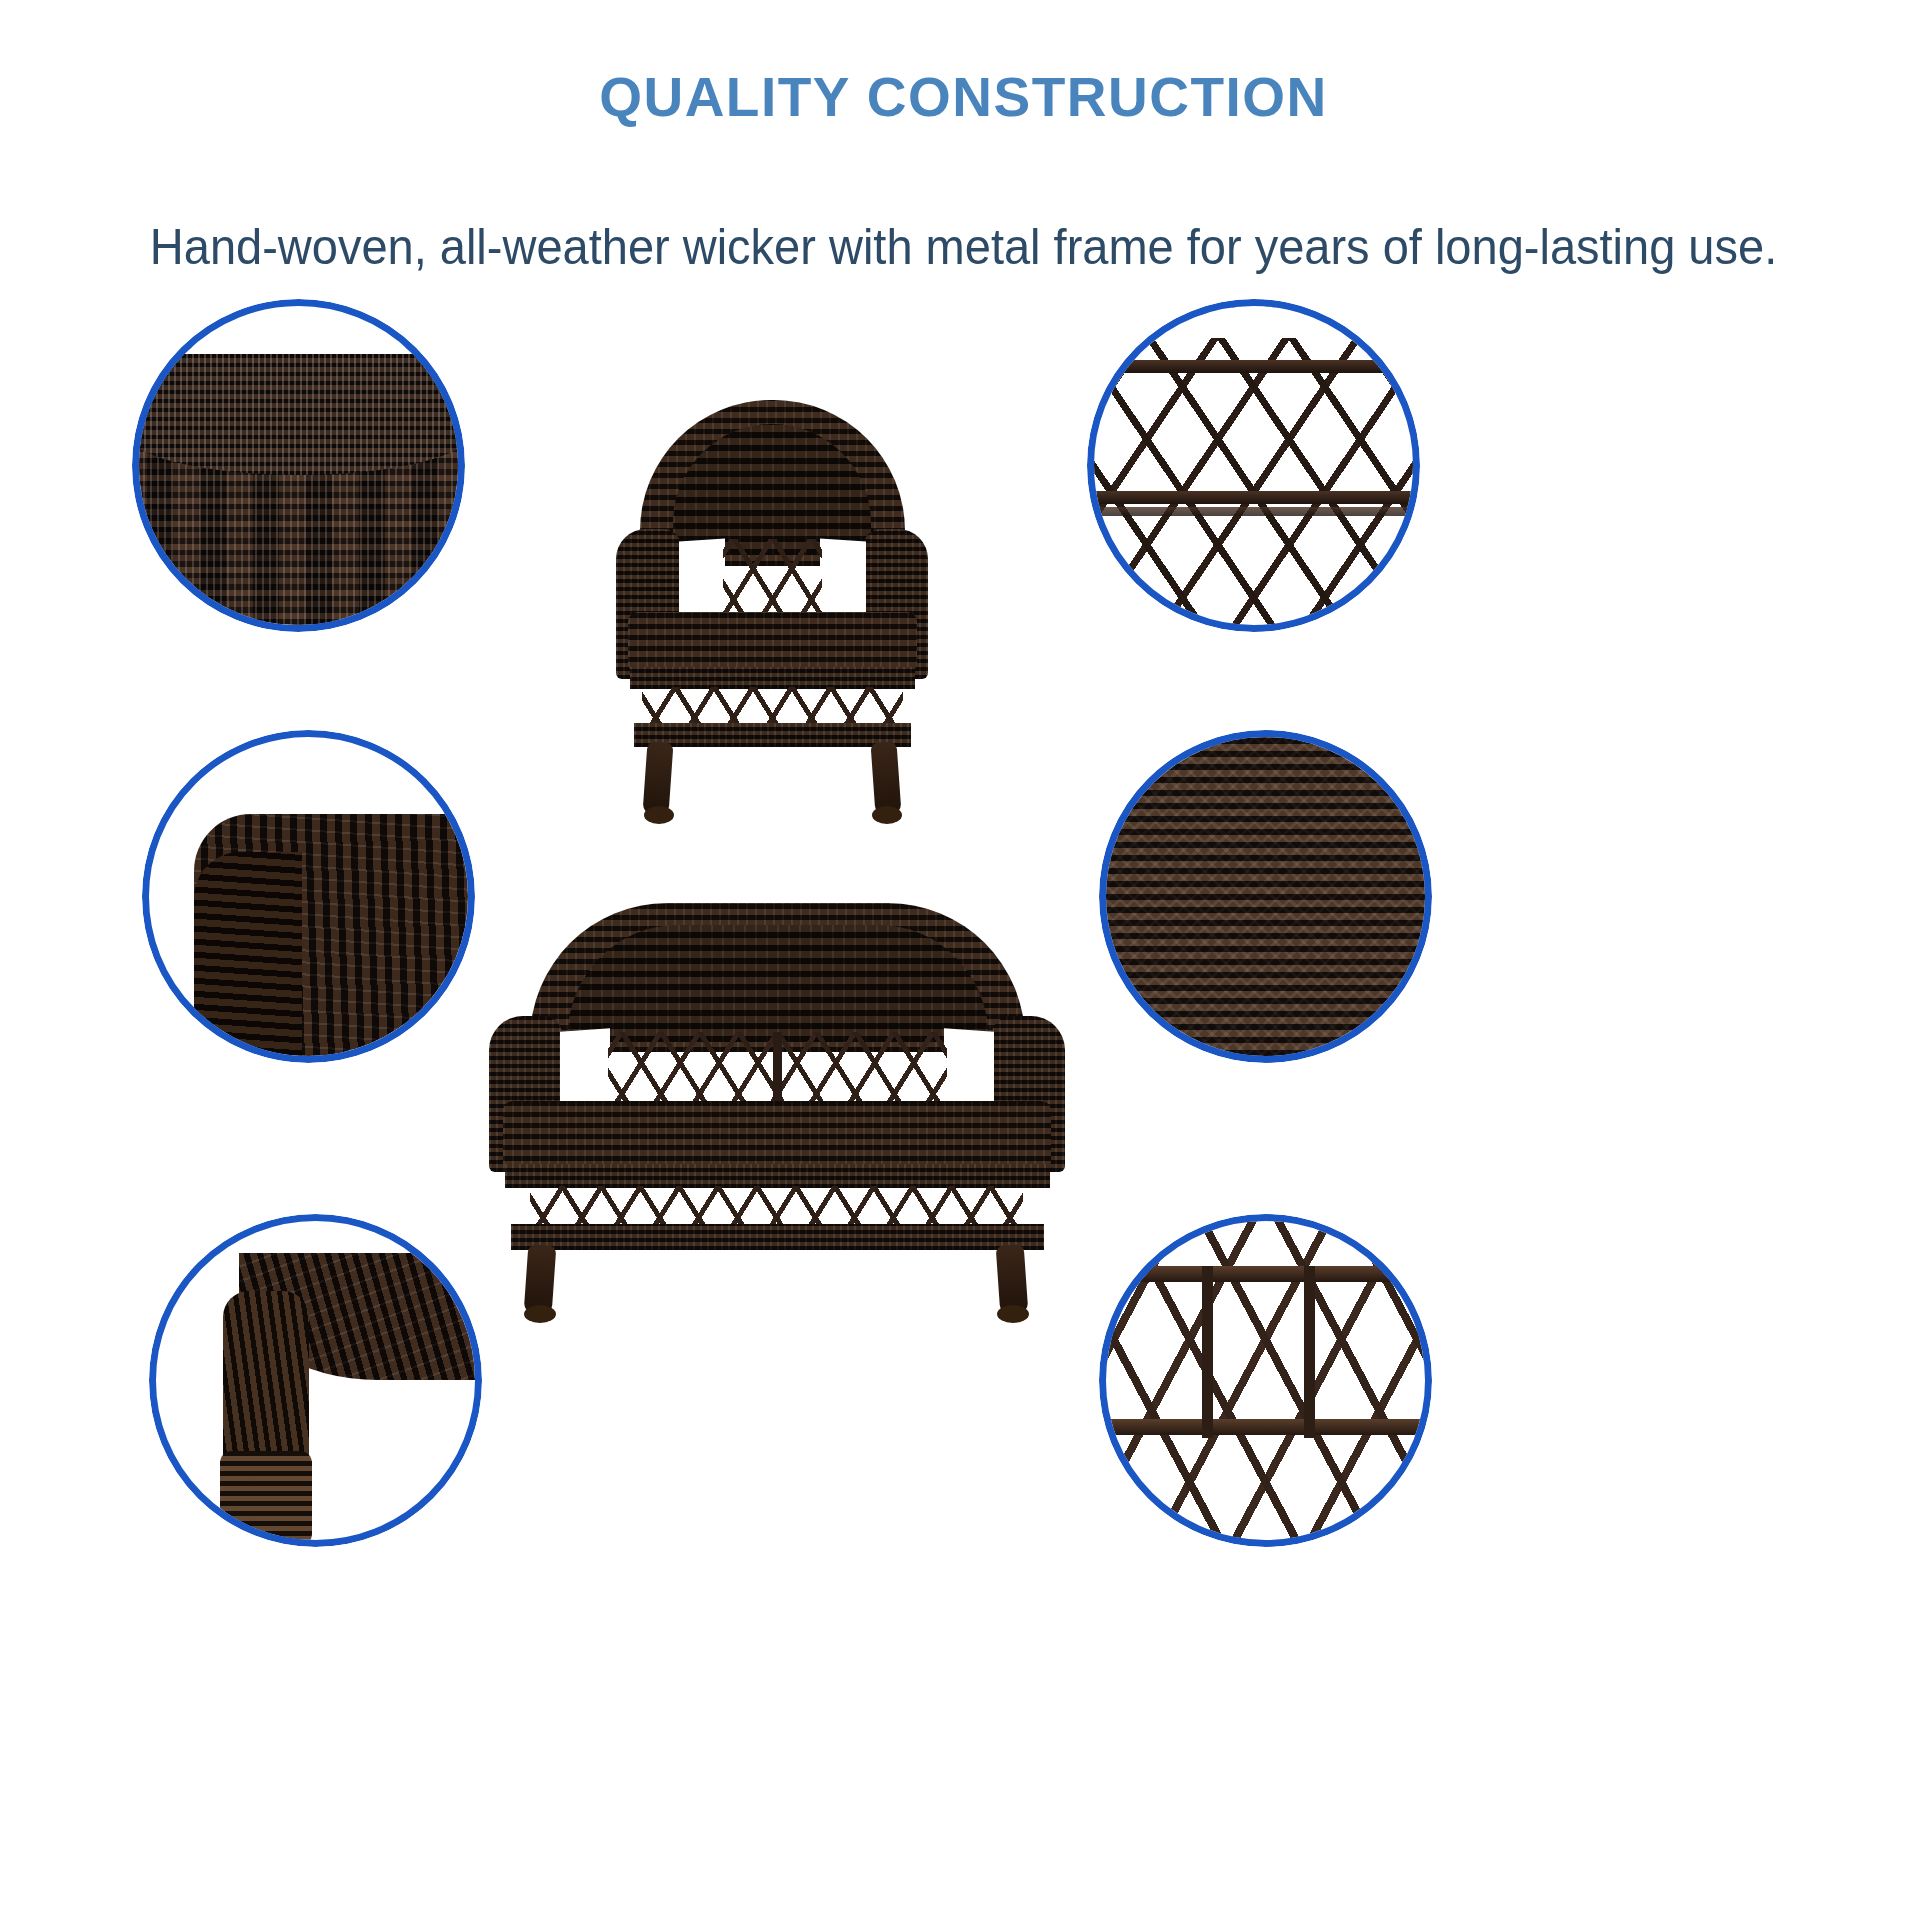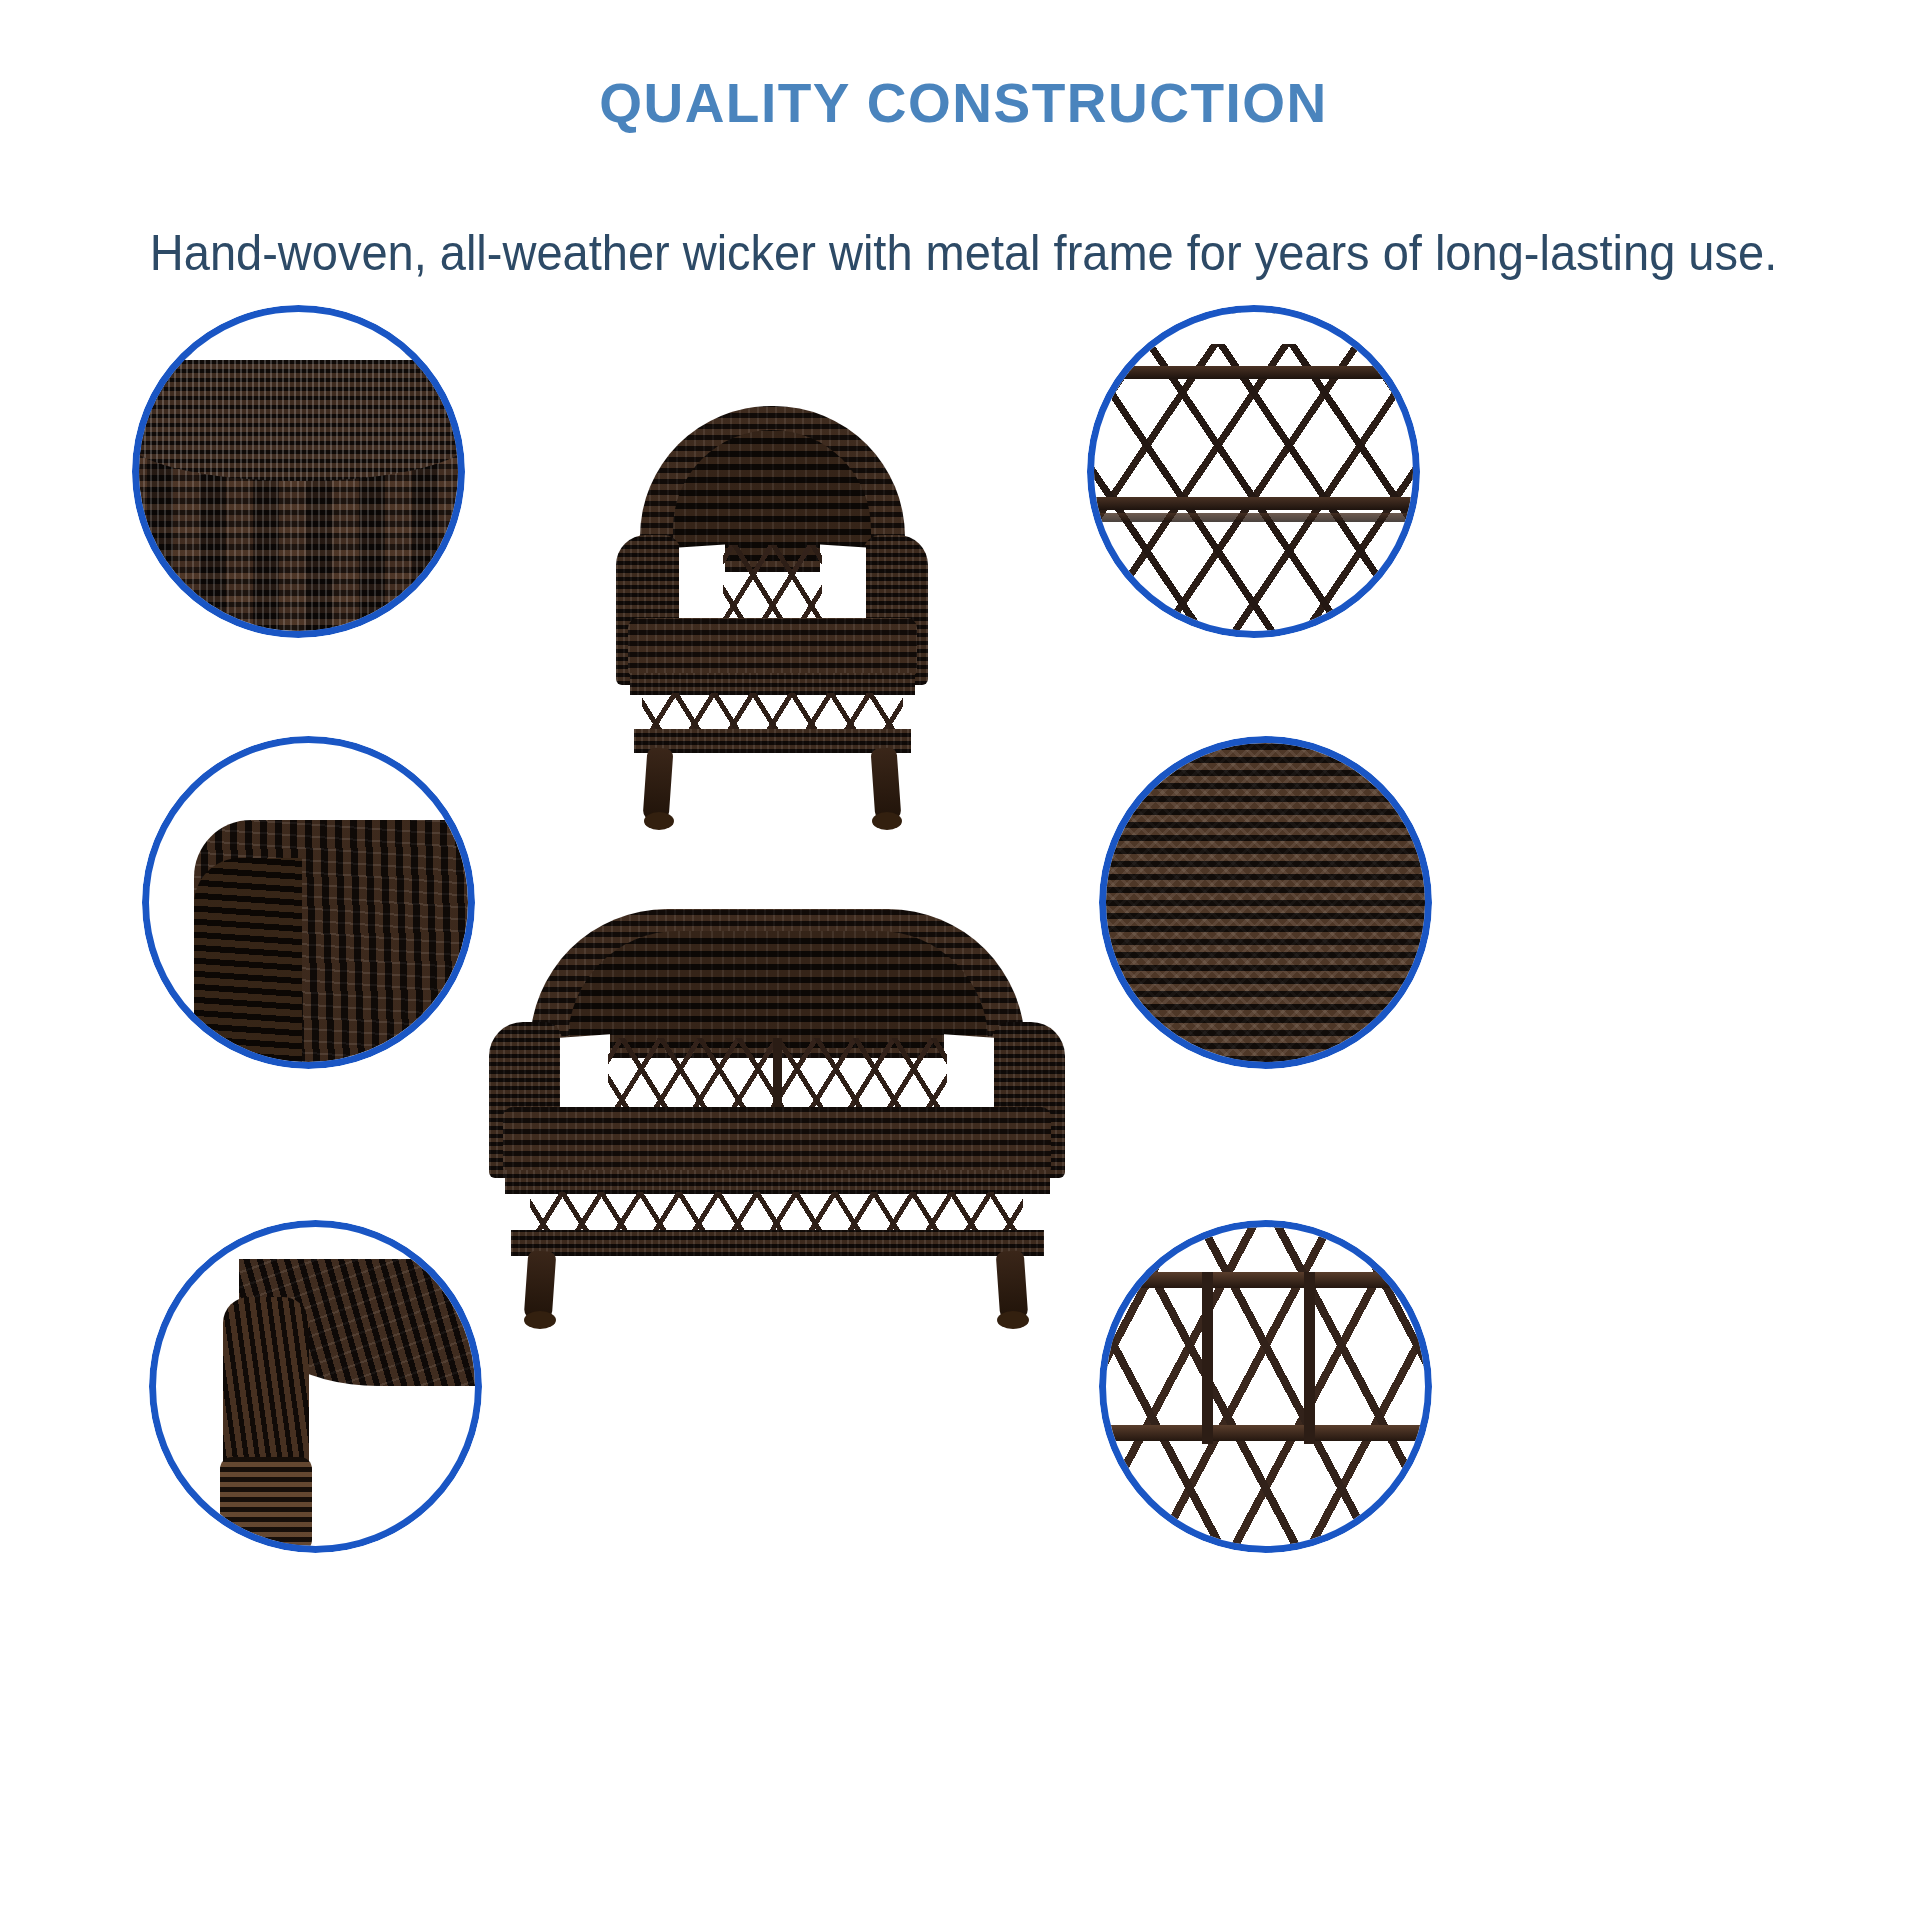--- a/index.html
+++ b/index.html
@@ -3,21 +3,21 @@
 <meta charset="utf-8">
 <style>
   html,body{margin:0;padding:0;}
   body{
     width:1927px;height:1927px;
     background:#ffffff;
     font-family:"Liberation Sans",sans-serif;
     overflow:hidden;
     position:relative;
   }
-  #stage{position:absolute;left:0;top:10px;width:1927px;height:1475px;}
+  #stage{position:absolute;left:0;top:4px;width:1927px;height:1475px;}
 
   
   .title{
     position:absolute;left:0;top:61px;width:1927px;
     text-align:center;
     font-size:55px;font-weight:bold;
     letter-spacing:1.5px;
     color:#4a84bd;
     white-space:nowrap;
   }

